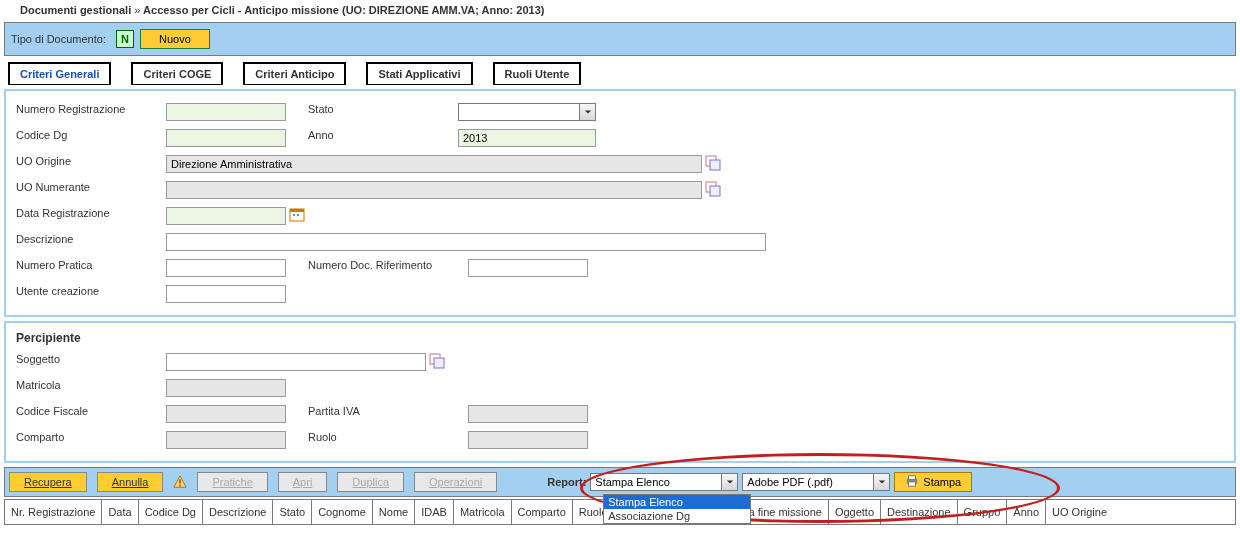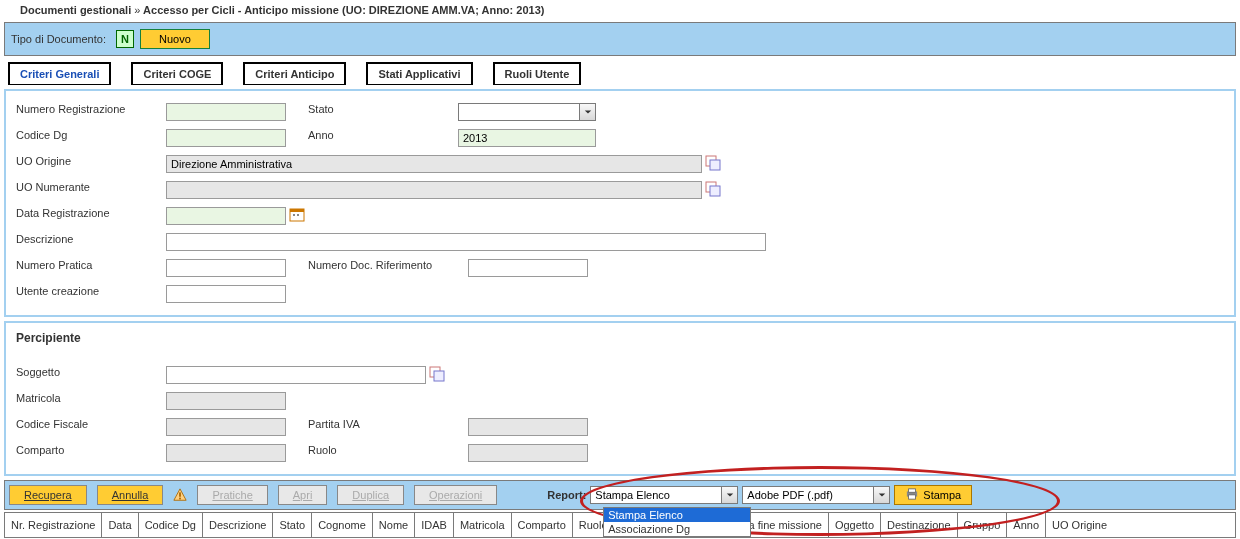--- a/index.html
+++ b/index.html
@@ -105,21 +105,21 @@
   .lookup-icon {
     width: 16px; height:16px; margin-left:3px;
     display:inline-flex;align-items:center;justify-content:center;
     cursor:pointer;
   }
   .cal-icon {
     width:16px;height:16px;margin-left:3px;
     display:inline-flex;align-items:center;justify-content:center;
     cursor:pointer;
   }
-  .section-title { font-weight:bold; font-size:12px; margin-bottom:17px; }
+  .section-title { font-weight:bold; font-size:12px; margin-bottom:4px; }
   .footerbar {
     background: #a3d0f0;
     border: 1px solid #7a7a7a;
     margin: 0 4px;
     padding: 4px;
     display:flex;
     align-items:center;
     gap: 10px;
     position: relative;
   }

